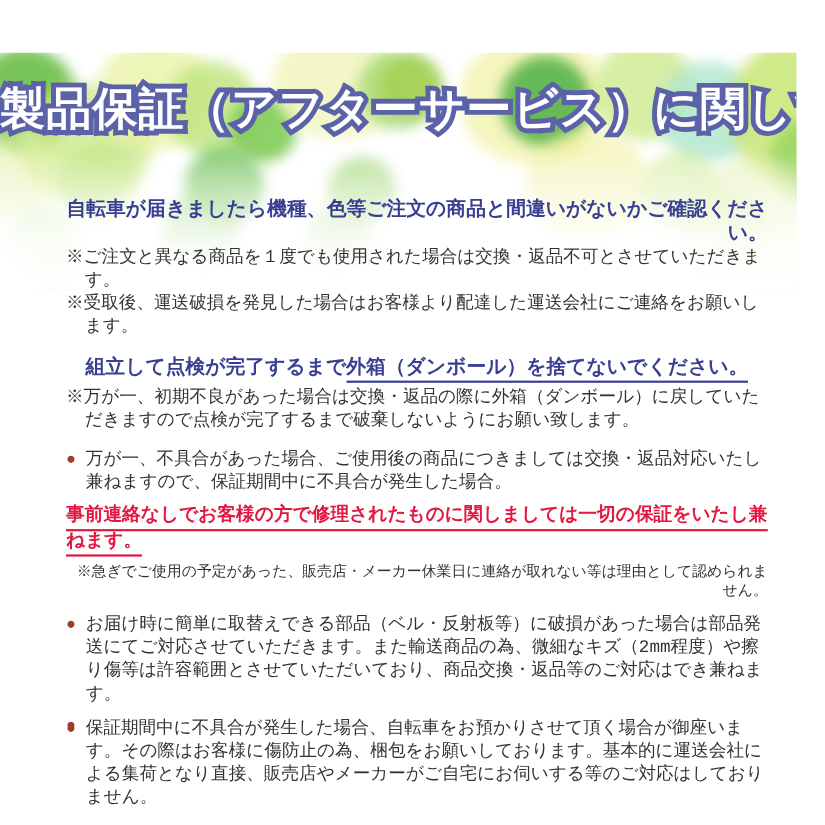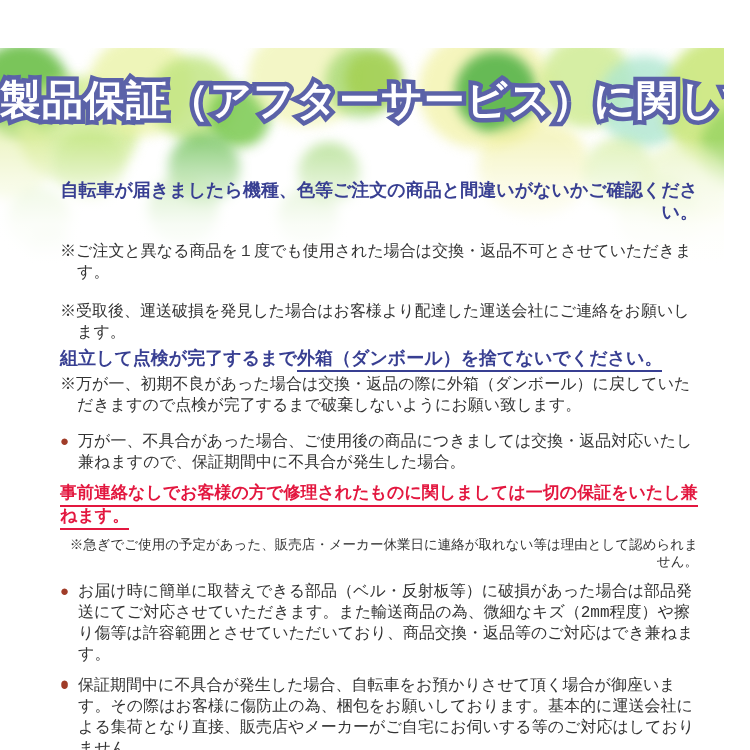--- a/index.html
+++ b/index.html
@@ -50,42 +50,42 @@
     font-size:16px;line-height:21px;
   }
   .h-blue{
     color:#383f92;font-size:18px;font-weight:bold;line-height:22px;
   }
   .h-blue .u{
     border-bottom:2px solid #383f92;padding-bottom:1px;
   }
   .note{
     padding-left:17px;text-indent:-17px;
-    margin-top:18px;
+    margin-top:0;
   }
   .bullet{
     position:relative;padding-left:18px;
   }
   .bullet .dot{
     position:absolute;left:0;top:0;
     color:#a03c28;font-size:15px;
   }
   .warning{
     color:#e3173f;font-size:17px;font-weight:bold;line-height:23px;
     margin-top:8px;
   }
   .warning .u{border-bottom:2.5px solid #e3173f;padding-bottom:2px;}
   .warning-note{
     font-size:13.5px;line-height:17px;
     text-align:right;
     margin-top:9px;
     color:#333333;
   }
   .mt6{margin-top:20px;text-align:right;}
-  .mt16{margin-top:4px;}
+  .mt16{margin-top:16px;text-align:center;}
   .mt19{margin-top:19px;}
   .mt15{margin-top:15px;}
   .mt11{margin-top:11px;}
   .mt8{margin-top:8px;}
   .mt10{margin-top:10px;}
 </style>
 </head>
 <body>
 
 <div class="page">

